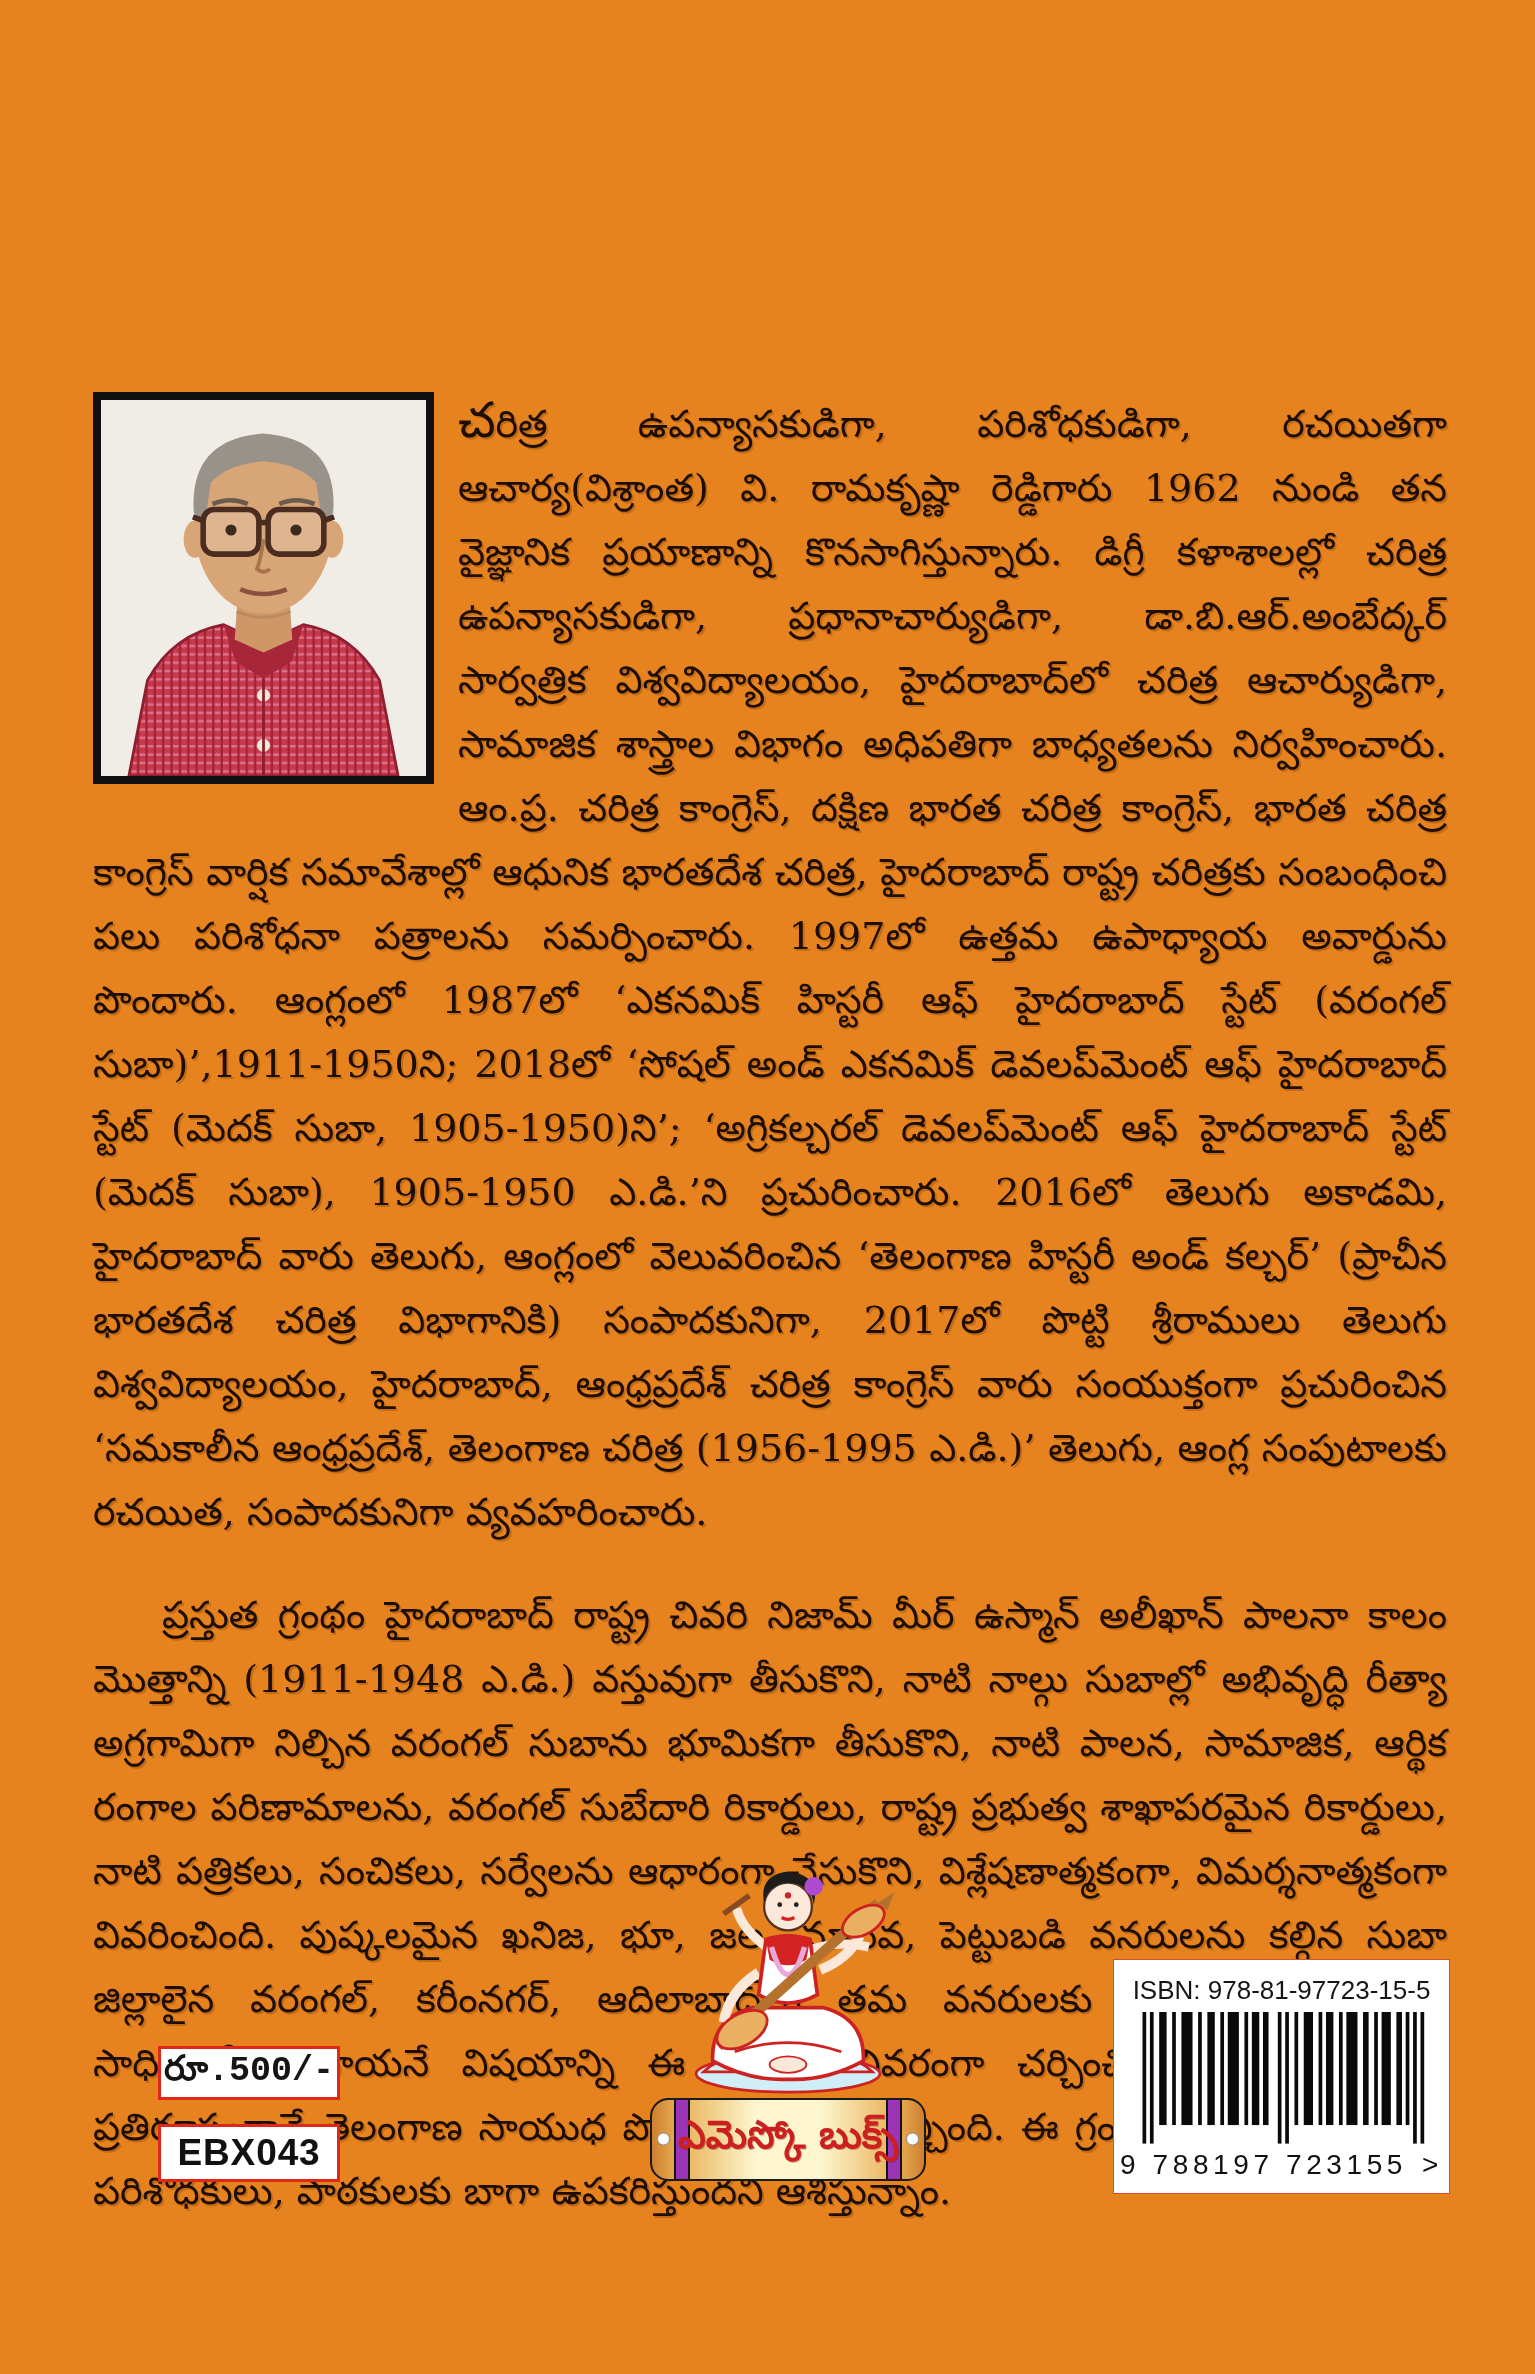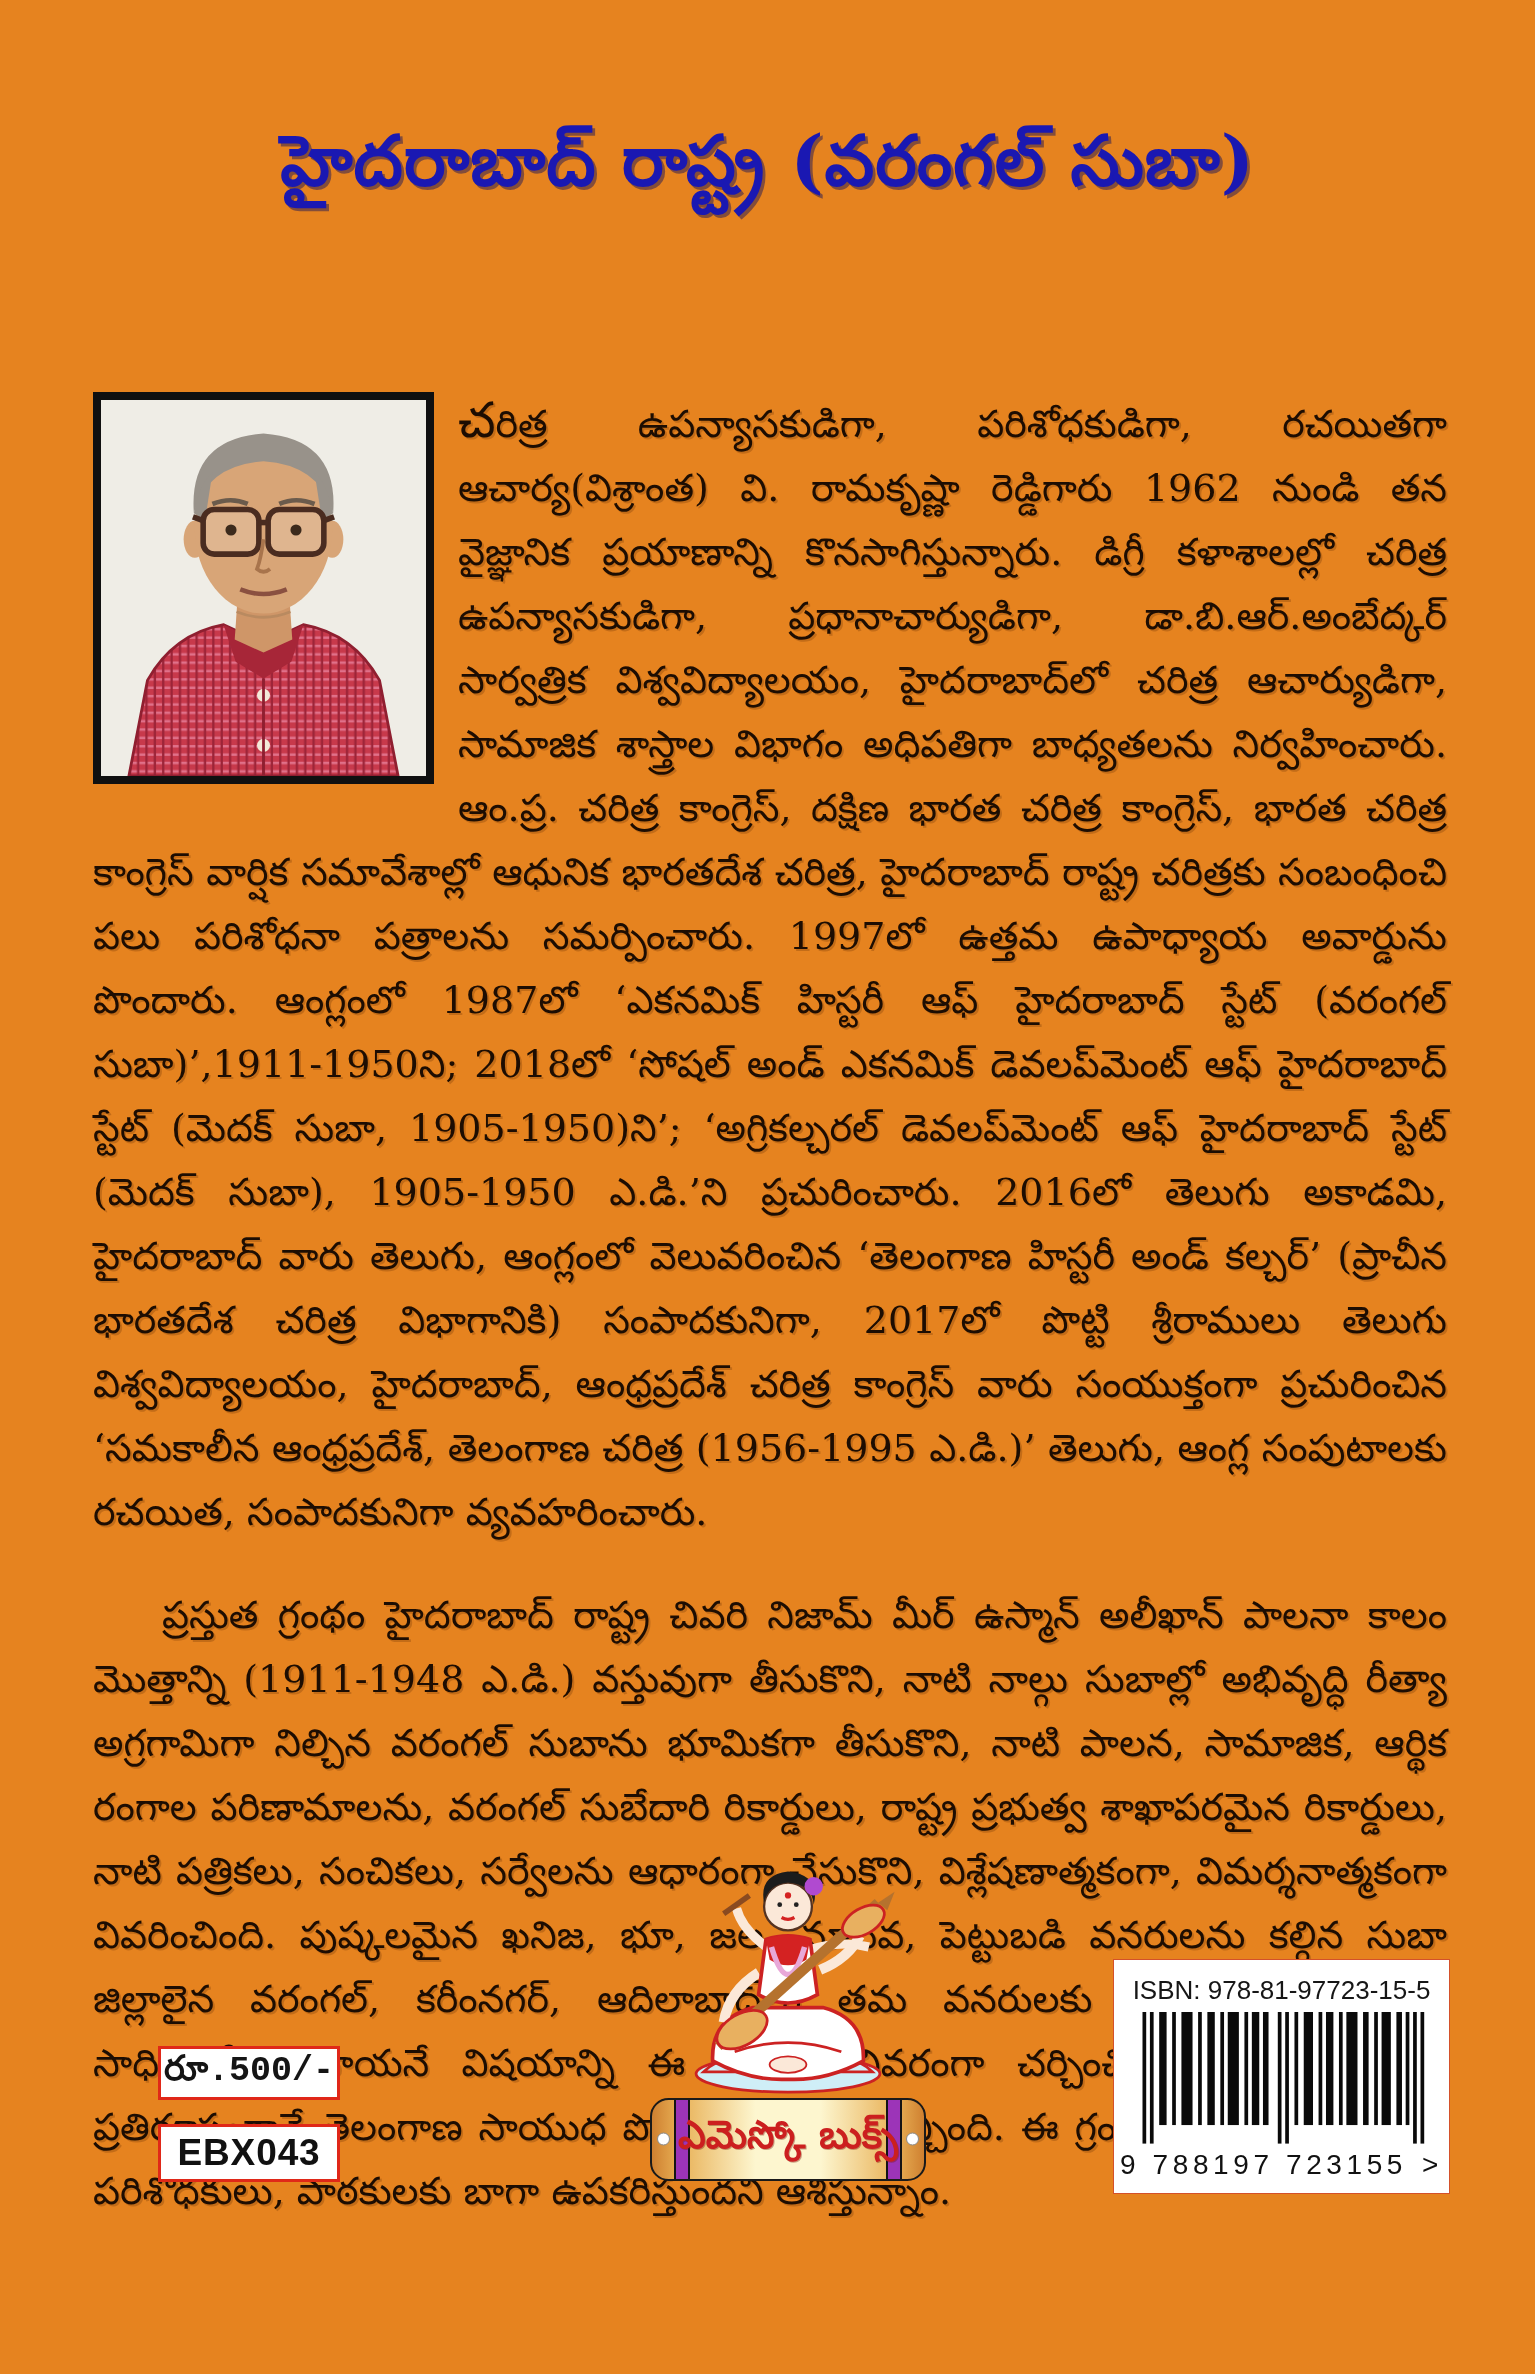--- a/index.html
+++ b/index.html
@@ -56,21 +56,20 @@
   .barcode-svg{margin-top:5.6px;}
   .barcode-digits{font-family:"Liberation Sans",sans-serif;font-size:28px;color:#111;
     letter-spacing:4.6px;margin-top:-1.9px;display:flex;align-items:center;gap:15px;}
 </style>
 </head>
 <body>
 
 <div class="cover">
 
   <header class="title-block">
-    <div class="title-line">హైదరాబాద్ రాష్ట్ర (వరంగల్ సుబా)</div>
   </header>
 
   <section class="content">
     <div class="photo-frame">
       <svg viewBox="0 0 350 405" xmlns="http://www.w3.org/2000/svg">
         <defs>
           <pattern id="chk" width="18" height="18" patternUnits="userSpaceOnUse">
             <rect width="18" height="18" fill="#c8394b"></rect>
             <path d="M0 4H18M0 13H18" stroke="#e0718a" stroke-width="2.5"></path>
             <path d="M4 0V18M13 0V18" stroke="#9c2438" stroke-width="2.5"></path>

